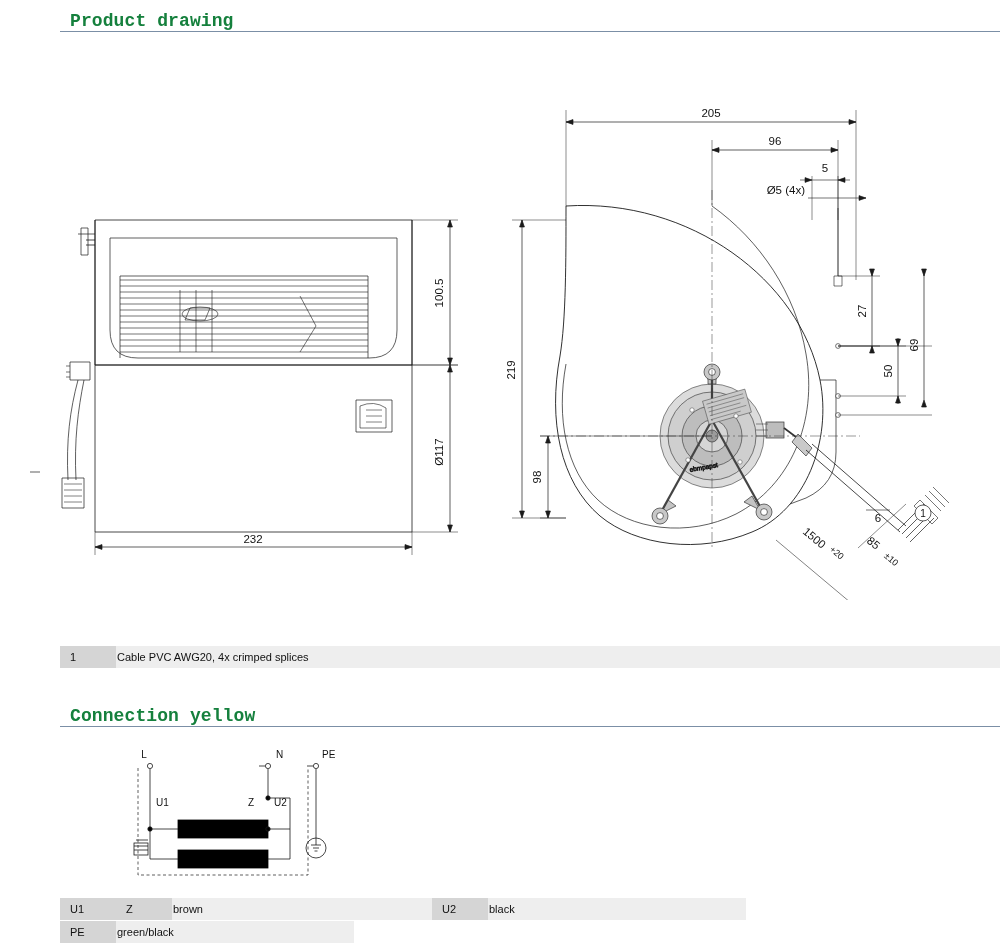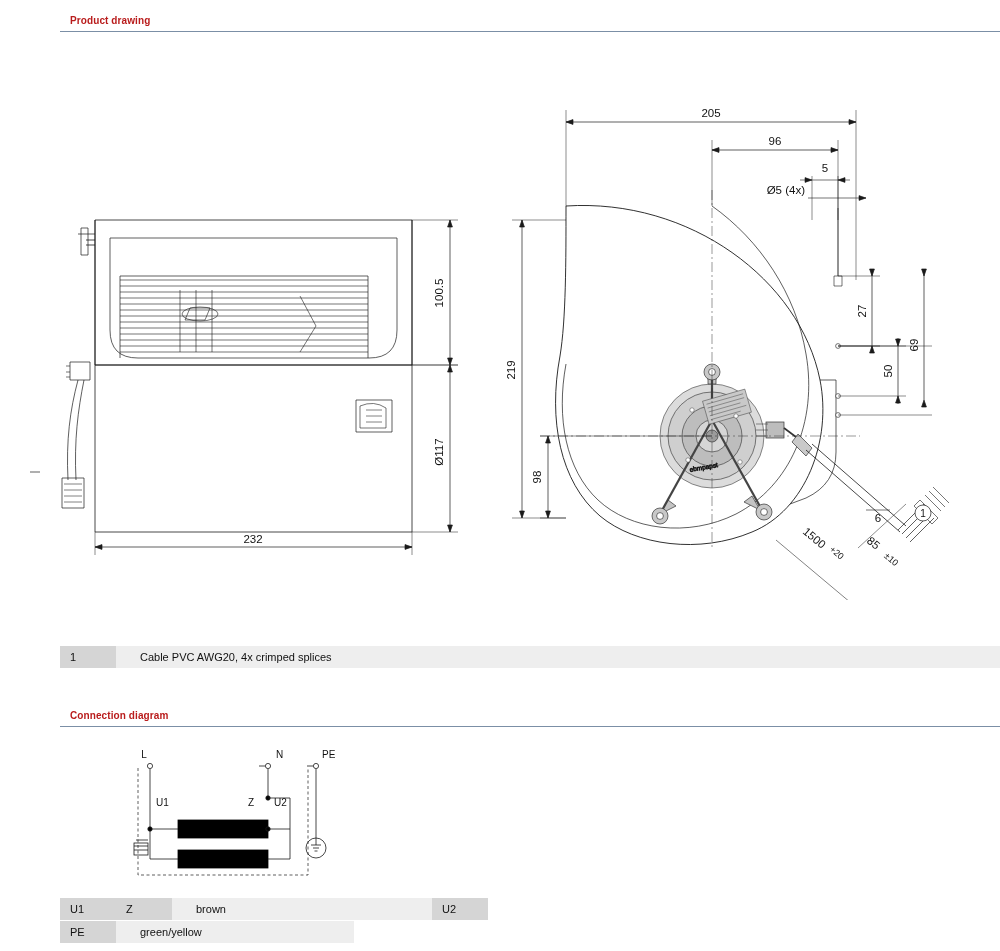--- a/index.html
+++ b/index.html
@@ -18,45 +18,46 @@
   
   .sect-header {
     position: absolute;
     left: 60px; width: 940px;
     height: 22px;
     border-bottom: 1.5px solid #7b8fa6;
     display: flex; align-items: center;
   }
   .sect-header .title {
     font-weight: bold;
-    font-size: 10px;
+    font-size: 18px;
     padding-left: 10px;
-    color: #b91c1c;
+    color: #15803d;
     letter-spacing: 0.1px;
+    font-family: Liberation Mono, monospace;
   }
 
   
   .legend-row {
     position: absolute;
     display: flex;
     height: 22px;
     align-items: stretch;
     font-size: 11px;
   }
   .legend-row .key {
     width: 56px;
     background: #d5d5d5;
     display: flex; align-items: center;
     padding-left: 10px;
     color: #111;
   }
   .legend-row .val {
     background: #eeeeee;
     display: flex; align-items: center;
-    padding-left: 24px;
+    padding-left: 1px;
     color: #111;
   }
 
   
   .drawing { position: absolute; left: 0; top: 0; }
   svg { display: block; }
   text { font-family: "Liberation Sans", sans-serif; fill: #111; }
 
   .dim { font-size: 11.5px; }
   .dimsmall { font-size: 9px; }
@@ -352,21 +353,21 @@
 
     </svg>
   </div>
 
   <div class="legend-row" style="left:60px; top:646px; width:940px;">
     <span class="key">1</span>
     <span class="val" style="width:884px;">Cable PVC AWG20, 4x crimped splices</span>
   </div>
 
   <div class="sect-header" style="top:705px;">
-    <span class="title">Connection diagram</span>
+    <span class="title">Connection yellow</span>
   </div>
 
   <div class="drawing" style="left:60px; top:740px;">
     <svg width="400" height="160" viewBox="0 0 400 160">
 
       <g stroke="#1a1a1a" stroke-width="0.7" fill="none" stroke-dasharray="3 2.5">
         <path d="M78 28 L78 135 L248 135 L248 28"></path>
       </g>
 
       <g stroke="#1a1a1a" stroke-width="0.8" fill="none">
@@ -420,20 +421,21 @@
         <path d="M256 98 L256 105"></path>
       </g>
     </svg>
   </div>
 
   <div class="legend-row" style="left:60px; top:898px; width:940px;">
     <span class="key">U1</span>
     <span class="key">Z</span>
     <span class="val" style="width:260px;">brown</span>
     <span class="key">U2</span>
+    <span class="val" style="width:258px;">black</span>
   </div>
 
   <div class="legend-row" style="left:60px; top:921px; width:940px;">
     <span class="key">PE</span>
-    <span class="val" style="width:238px;">green/yellow</span>
+    <span class="val" style="width:238px;">green/black</span>
   </div>
 
 </div>
 
 </body></html>

